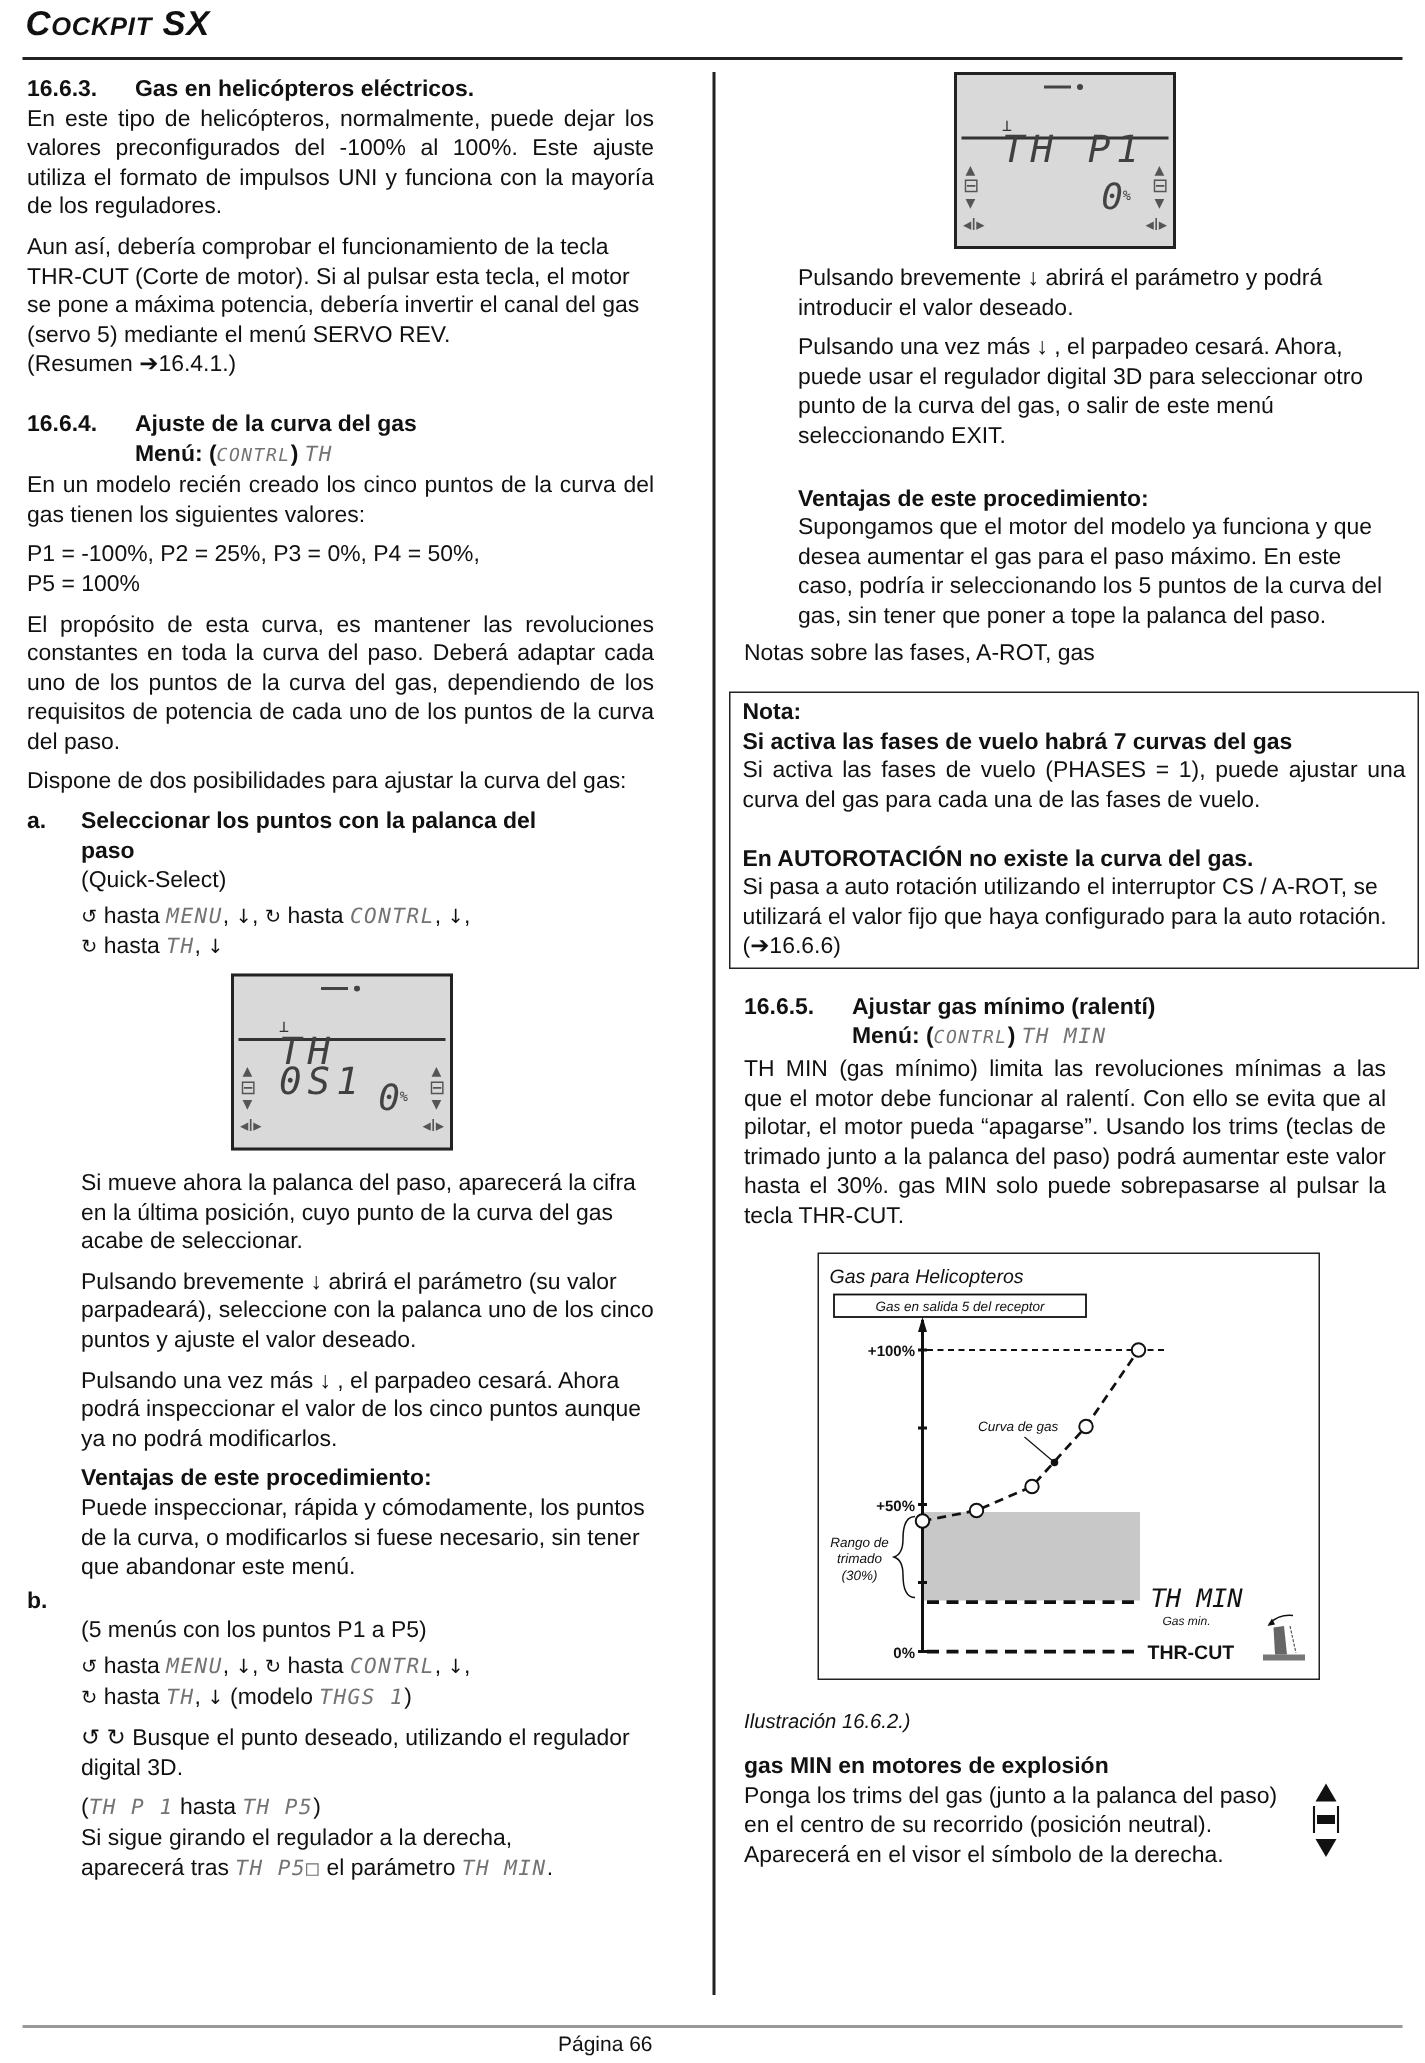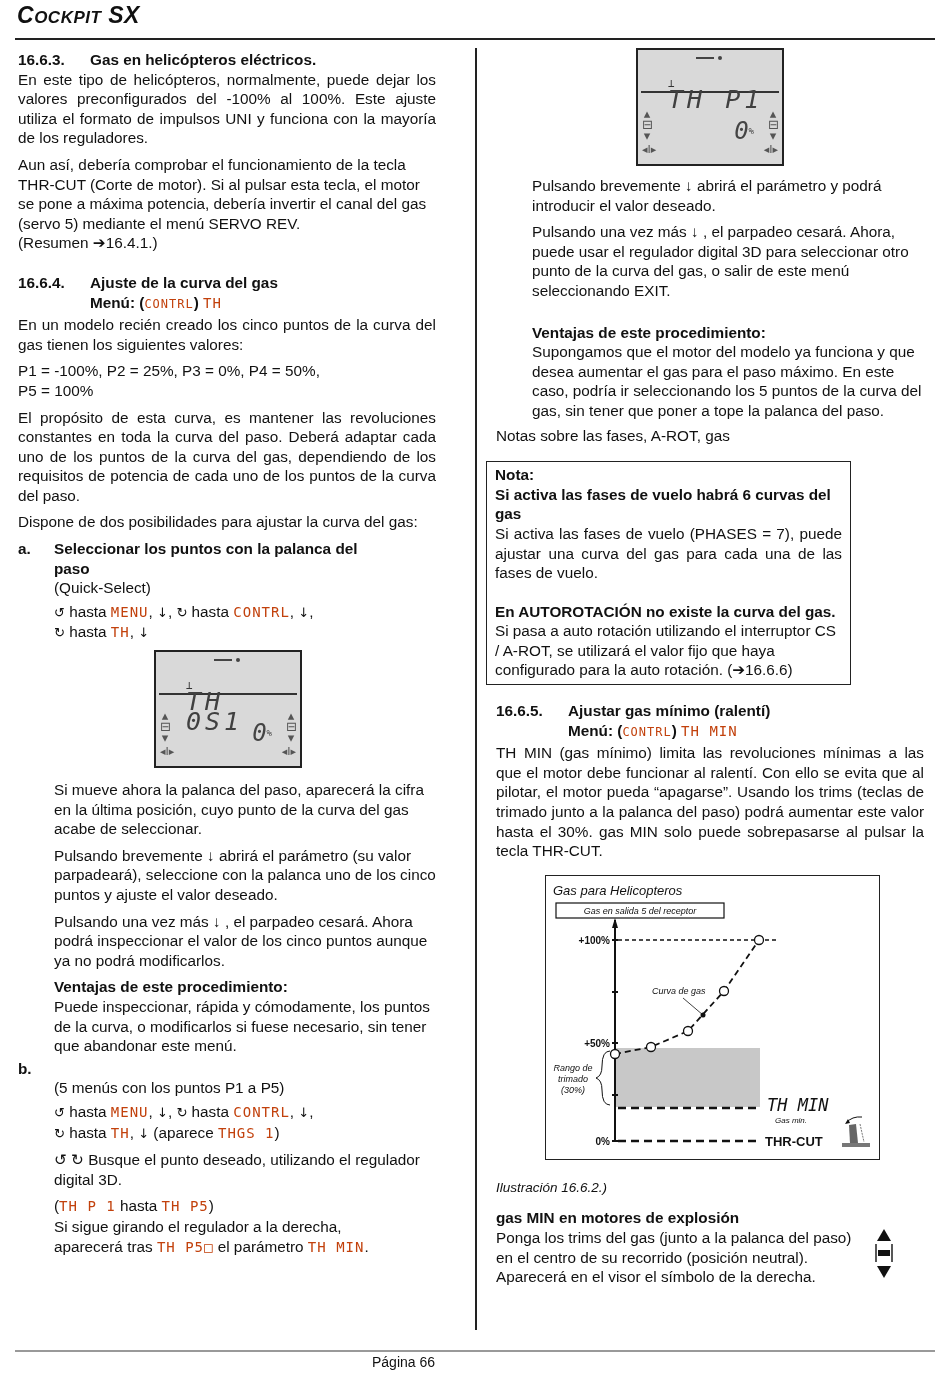--- a/index.html
+++ b/index.html
@@ -11,35 +11,35 @@
   .col-rule { position: absolute; left: 475px; top: 48px; height: 1282px; width: 1.5px; background: #222; }
   .col { position: absolute; }
   .col-left { left: 18px; top: 48px; width: 418px; }
   .col-right { left: 496px; top: 48px; width: 428px; }
   p { margin: 0 0 7px 0; }
   .j { text-align: justify; }
   .bold { font-weight: bold; }
   .sec-head { font-weight: bold; display: flex; }
   .sec-num { width: 72px; flex: none; }
   .sec-menu { padding-left: 72px; font-weight: bold; margin-bottom: 1px; }
-  .lcd-font { font-family: "DejaVu Sans Mono", monospace; font-weight: normal; font-size: 12px; letter-spacing: 1px; color: #c2410c; }
+  .lcd-font { font-family: "DejaVu Sans Mono", monospace; font-style: italic; font-weight: normal; font-size: 12px; letter-spacing: 1px; color: #737373; }
   .lcd-font.big { font-size: 14px; }
   .ind { padding-left: 36px; }
   .item { display: flex; font-weight: bold; }
   .item-label { width: 36px; flex: none; }
   .lcd { width: 148px; height: 118px; border: 2px solid #222; background: #d9d9d9; position: relative; margin: 6px auto 12px auto; overflow: hidden; }
   .lcd .heli { position: absolute; left: 58px; top: 6px; width: 28px; height: 5px; }
   .lcd .tmark { position: absolute; left: 30px; top: 24px; font-size: 11px; color: #333; font-family: "DejaVu Sans Mono", monospace; }
   .lcd .hline { position: absolute; left: 3px; right: 3px; top: 41px; height: 2px; background: #333; }
   .lcd .row1 { position: absolute; left: 30px; top: 40px; font-family: "DejaVu Sans Mono", monospace; font-style: italic; font-size: 25px; color: #404040; letter-spacing: 4px; }
   .lcd .val { position: absolute; right: 28px; top: 72px; font-family: "DejaVu Sans Mono", monospace; font-style: italic; font-size: 24px; color: #444; }
   .lcd .val small { font-size: 9px; vertical-align: top; }
   .lcd .trimv { position: absolute; top: 58px; font-size: 13px; color: #555; line-height: 11px; width: 10px; text-align: center; font-family: "DejaVu Sans", sans-serif; }
   .lcd .trimh { position: absolute; bottom: 4px; font-size: 11px; color: #555; font-family: "DejaVu Sans", sans-serif; }
-  .note-box { border: 1.5px solid #222; padding: 3px 8px 4px 8px; margin: 16px 0 0 -10px; width: 365px; }
+  .note-box { border: 1.5px solid #222; padding: 3px 8px 4px 8px; margin: 16px 0 0 -10px; width: 460px; }
   .chart-frame { border: 1.5px solid #222; width: 335px; height: 285px; margin: 14px 0 0 49px; position: relative; }
   .chart-frame svg { position: absolute; left: 0; top: 0; }
   .caption { font-style: italic; font-size: 13.5px; margin-top: 18px; }
   .trim-icon { position: absolute; right: 0; top: 0; width: 20px; }
   .footer-rule { position: absolute; left: 15px; right: 15px; top: 1350px; height: 2px; background: #999; }
   .footer { position: absolute; left: 0; width: 807px; top: 1353px; text-align: center; font-size: 14px; }
   .arr { font-family: "DejaVu Sans", sans-serif; font-size: 13px; }
 </style>
 </head>
 <body>
@@ -98,21 +98,21 @@
     <p style="margin-bottom:3px;"><span class="bold">Ventajas de este procedimiento:</span><br><span>Puede inspeccionar, rápida y cómodamente, los puntos de la curva, o modificarlos si fuese necesario, sin tener que abandonar este menú.</span></p>
   </div>
 
   <div class="item">
     <span class="item-label">b.</span>
   </div>
   <div class="ind">
     <p style="margin-bottom:4px;">(5 menús con los puntos P1 a P5)</p>
     <p>
       <span class="arr">↺</span> <span>hasta</span> <span class="lcd-font big">MENU</span>, <span class="arr">↓</span>, <span class="arr">↻</span> <span>hasta</span> <span class="lcd-font big">CONTRL</span>, <span class="arr">↓</span>,<br>
-      <span class="arr">↻</span> <span>hasta</span> <span class="lcd-font big">TH</span>, <span class="arr">↓</span> <span>(aparece</span> <span class="lcd-font big">THGS 1</span><span>)</span>
+      <span class="arr">↻</span> <span>hasta</span> <span class="lcd-font big">TH</span>, <span class="arr">↓</span> <span>(modelo</span> <span class="lcd-font big">THGS 1</span><span>)</span>
     </p>
     <p>↺ ↻ Busque el punto deseado, utilizando el regulador digital 3D.</p>
     <p>
       <span>(</span><span class="lcd-font big">TH  P 1</span> <span>hasta</span> <span class="lcd-font big">TH  P5</span><span>)</span><br>
       <span>Si sigue girando el regulador a la derecha,</span><br>
       <span>aparecerá tras</span> <span class="lcd-font big">TH  P5□</span> <span>el parámetro</span> <span class="lcd-font big">TH  MIN</span><span>.</span>
     </p>
   </div>
 </div>
 
@@ -134,22 +134,22 @@
 
   <div style="padding-left:36px;">
     <p>Pulsando brevemente ↓ abrirá el parámetro y podrá introducir el valor deseado.</p>
     <p>Pulsando una vez más ↓ , el parpadeo cesará. Ahora, puede usar el regulador digital 3D para seleccionar otro punto de la curva del gas, o salir de este menú seleccionando EXIT.</p>
     <p style="margin-top:22px;margin-bottom:5px;"><span class="bold">Ventajas de este procedimiento:</span><br><span>Supongamos que el motor del modelo ya funciona y que desea aumentar el gas para el paso máximo. En este caso, podría ir seleccionando los 5 puntos de la curva del gas, sin tener que poner a tope la palanca del paso.</span></p>
   </div>
   <p>Notas sobre las fases, A-ROT, gas</p>
 
   <div class="note-box">
     <div class="bold">Nota:</div>
-    <div class="bold">Si activa las fases de vuelo habrá 6 curvas del gas</div>
-    <div class="j">Si activa las fases de vuelo (PHASES = 7), puede ajustar una curva del gas para cada una de las fases de vuelo.</div>
+    <div class="bold">Si activa las fases de vuelo habrá 7 curvas del gas</div>
+    <div class="j">Si activa las fases de vuelo (PHASES = 1), puede ajustar una curva del gas para cada una de las fases de vuelo.</div>
     <div style="height:19px;"></div>
     <div class="bold">En AUTOROTACIÓN no existe la curva del gas.</div>
     <div>Si pasa a auto rotación utilizando el interruptor CS / A-ROT, se utilizará el valor fijo que haya configurado para la auto rotación. (➔16.6.6)</div>
   </div>
 
   <div class="sec-head" style="margin-top:16px;">
     <span class="sec-num">16.6.5.</span>
       <span>Ajustar gas mínimo (ralentí)</span>
   </div>
   <div class="sec-menu"><span>Menú: (</span><span class="lcd-font">CONTRL</span><span>)</span> <span class="lcd-font big">TH  MIN</span></div>

